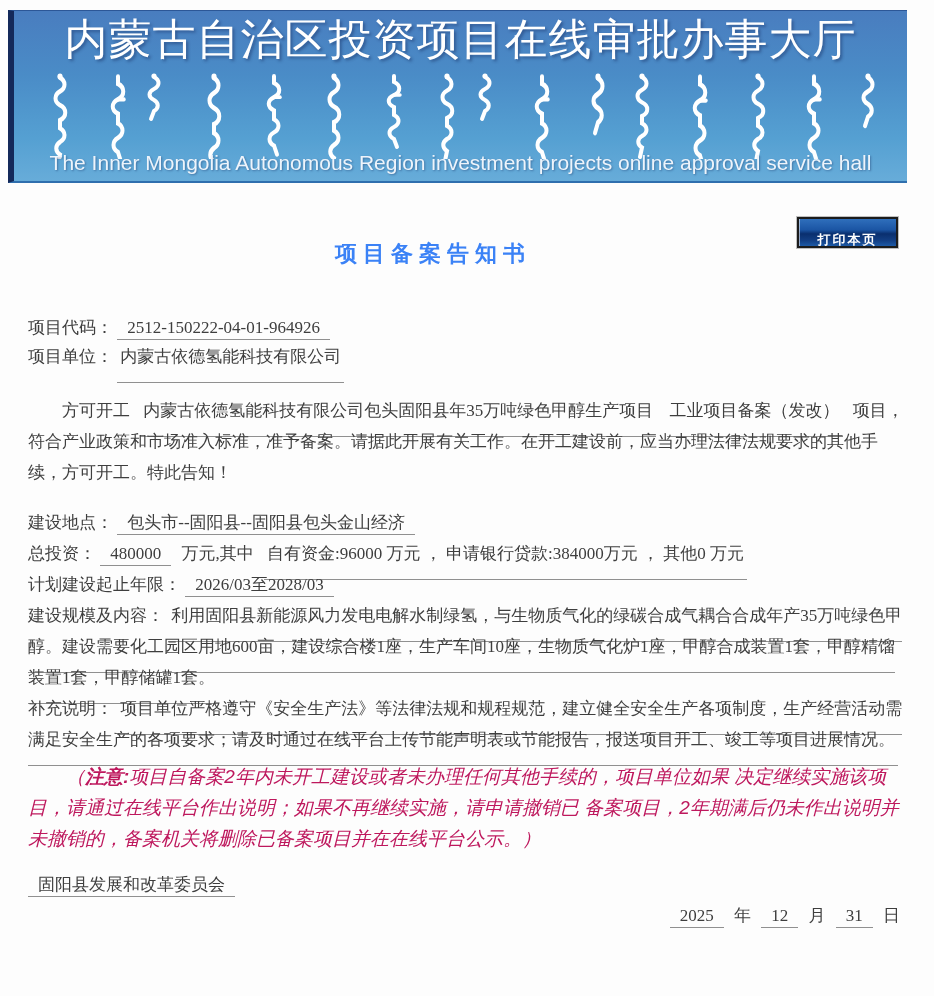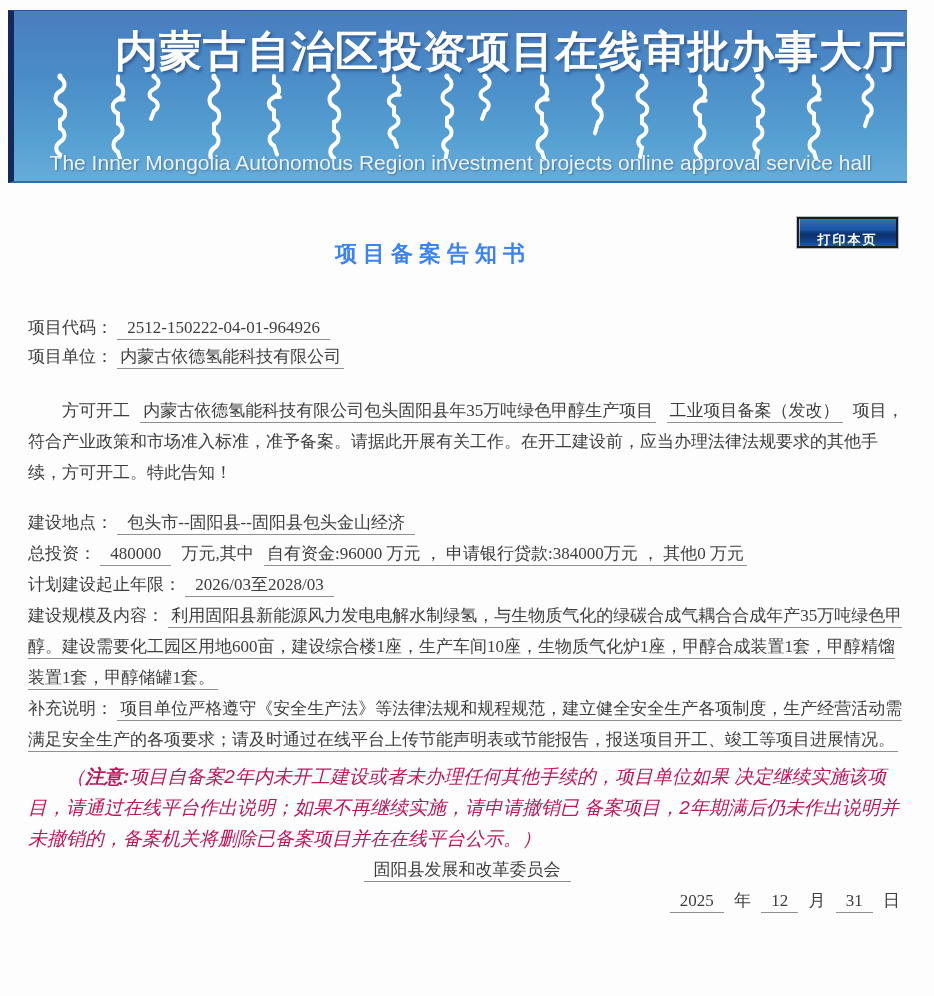--- a/index.html
+++ b/index.html
@@ -16,24 +16,23 @@
     position:absolute;left:8px;top:10px;
     width:899px;height:173px;
     background:linear-gradient(180deg,#497dbf 0%,#4a8cc7 38%,#55a0d2 75%,#67acd9 100%);
     border-left:6px solid #14295a;
     border-top:1px solid #2c5797;
     border-bottom:2px solid #2f6fae;
     box-sizing:border-box;
     overflow:hidden;
   }
   .banner-title{
-    margin-top:12px;
-    text-align:right;
+    text-align:center;
     font-size:43px;
-    font-weight:bold;
+    font-weight:normal;
     letter-spacing:1px;
     color:#ffffff;
     text-shadow:2px 2px 3px rgba(20,40,90,.45);
     white-space:nowrap;
   }
   .mongolian-row{
     position:absolute;left:20px;top:62px;width:860px;height:86px;
   }
   .banner-en{
     position:absolute;left:0;right:0;bottom:6px;
@@ -70,40 +69,41 @@
   .doc-title{
     display:inline-block;
     font-size:22px;
     font-weight:bold;
     letter-spacing:6px;
     color:#3b82f6;
     line-height:26px;
   }
   .u{
     border-bottom:1px solid #909090;
-    padding:0 3px 2px 3px;
+    padding:0 3px 16px 3px;
   }
   .u-wide{padding:0 10px 2px 10px;}
   p{margin:0;}
   .fields{margin-top:42px;line-height:29px;}
   .fields .row{margin-bottom:0;}
   .para{margin-top:24px;text-indent:2em;}
   .details{margin-top:19px;}
   .mid{margin:0 6px;}
   .notice{
     margin-top:6px;
     text-indent:2em;
     font-family:"Liberation Sans","DejaVu Sans",sans-serif;
     font-style:italic;
     font-size:19px;
     color:#be185d;
   }
   .notice b{font-style:italic;}
   .sig{
-    text-align:center;
+    margin-top:15px;
+    text-align:left;
     line-height:31px;
   }
   .sig-date{text-align:right;line-height:31px;}
   .sig-date .sep{margin:0 6px;}
 </style>
 </head>
 <body>
 
 <div class="banner">
   <div class="banner-title">内蒙古自治区投资项目在线审批办事大厅</div>

